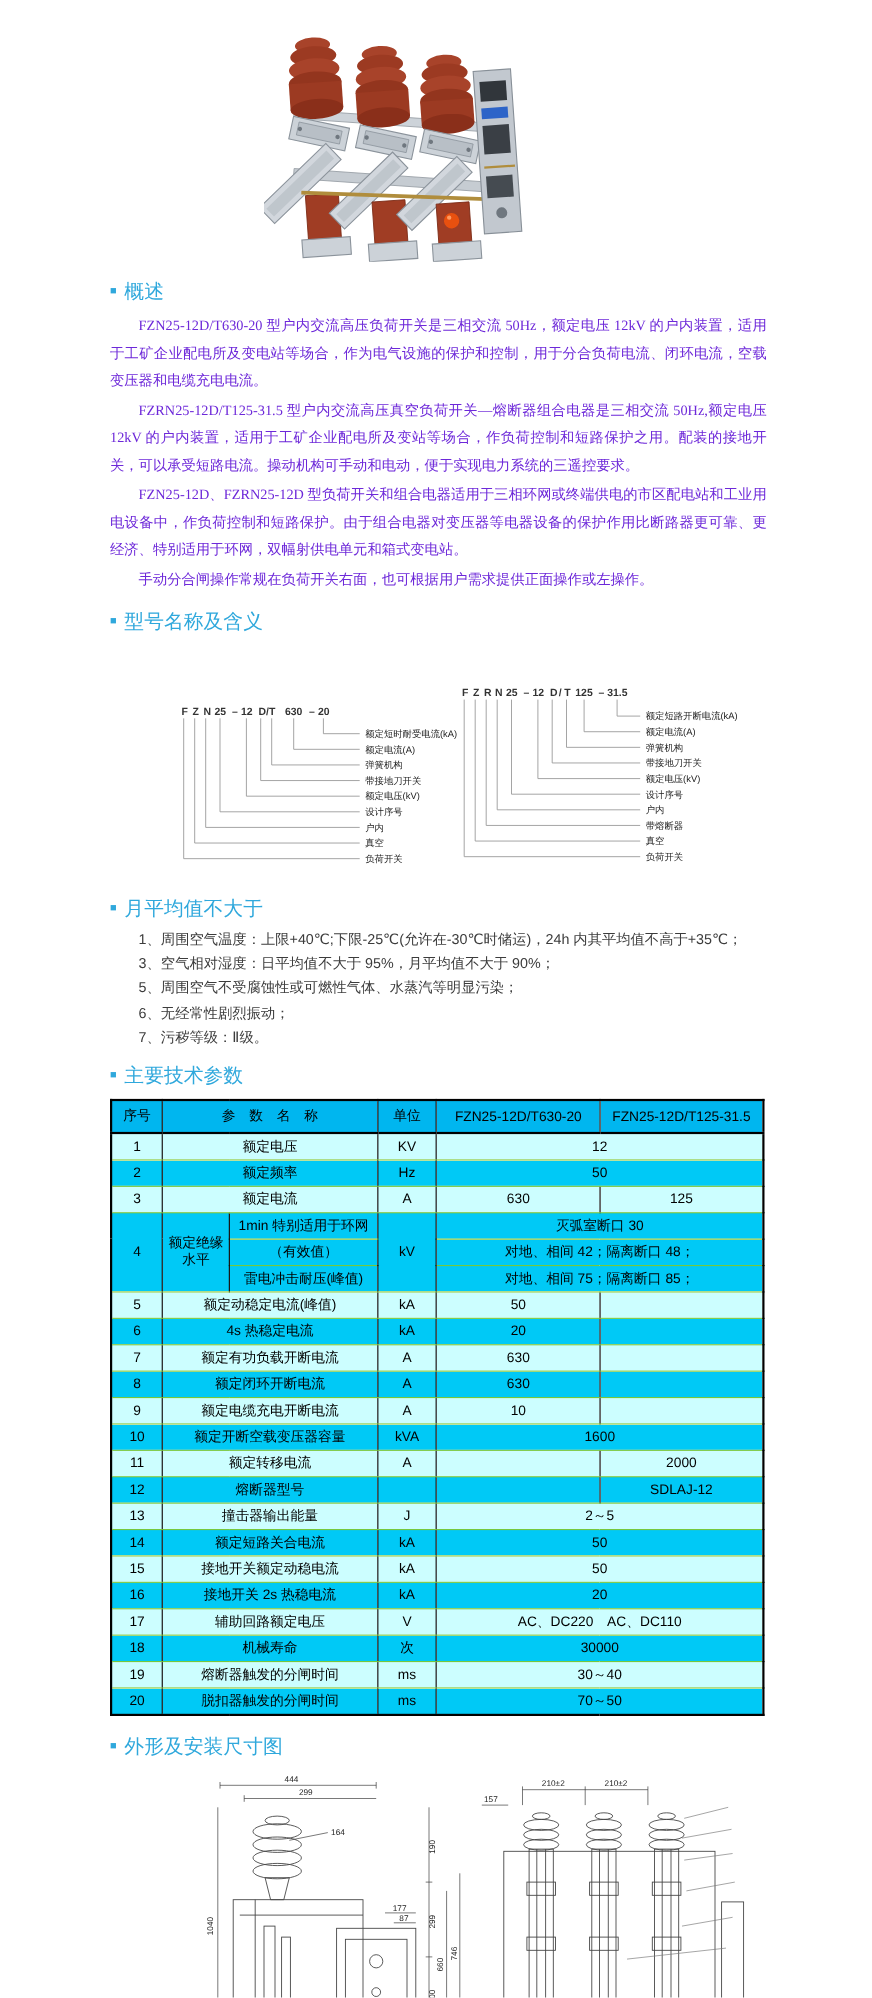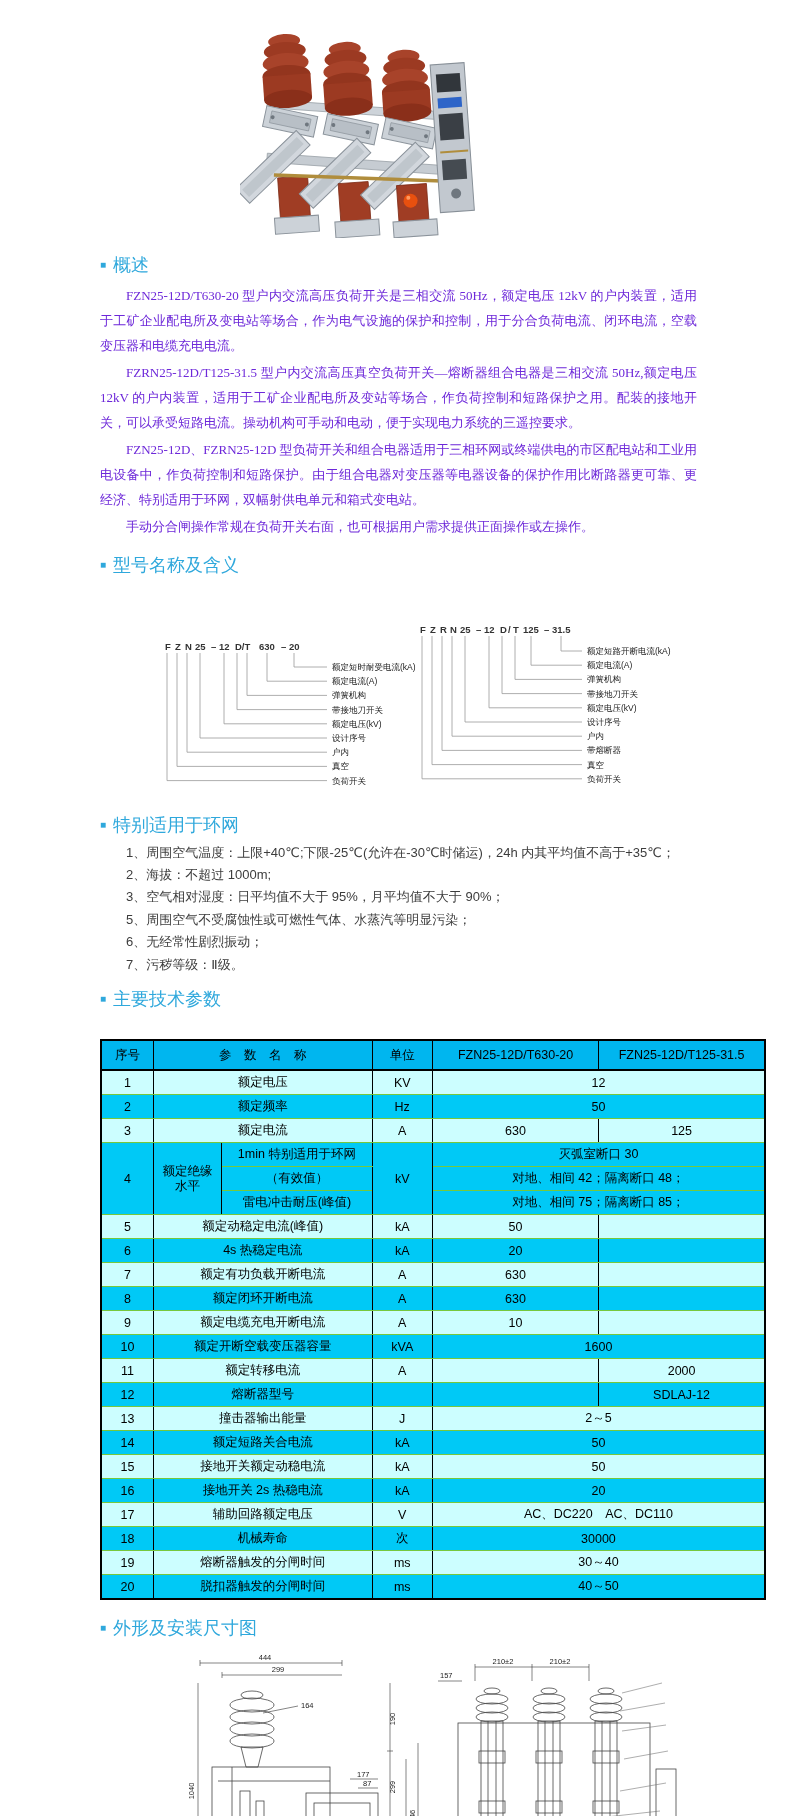--- a/index.html
+++ b/index.html
@@ -4,21 +4,21 @@
 <style>
   html,body{margin:0;padding:0;background:#fff;}
   body{width:793px;height:1816px;position:relative;font-family:"Liberation Sans","DejaVu Sans",sans-serif;color:#3a3a3a;overflow:hidden;}
   .content{margin-left:100px;width:597px;}
   .photo-wrap{padding-top:8px;margin-left:240px;width:240px;height:232px;}
   .sec{display:flex;align-items:center;color:#2FA8DC;font-size:18px;margin:13px 0 7px 0;font-weight:400;}
   .sq{display:inline-block;margin-right:7px;color:#2FA8DC;font-size:10px;line-height:1;}
   .sq::before{content:"\25A0";}
   p.para{margin:2px 0;text-indent:2em;font-size:13px;line-height:1.92;text-align:justify;color:#6d28d9;font-family:Liberation Serif, serif;}
   .env-item{font-size:13px;line-height:1.42;margin:4px 0 4px 26px;color:#3c3c3c;}
-  table.params{border-collapse:collapse;margin-top:28px;width:666px;table-layout:fixed;border:2px solid #000;}
+  table.params{border-collapse:collapse;margin-top:9px;width:595px;table-layout:fixed;border:2px solid #000;}
   table.params th, table.params td{border-left:1px solid #000;border-right:1px solid #000;border-top:1px solid #76C83C;border-bottom:1px solid #76C83C;font-size:12.5px;color:#000;text-align:center;padding:2px 4px;height:19px;overflow:hidden;}
   table.params thead th{background:#00B6EF;height:24px;border-bottom:2px solid #000;font-weight:400;}
   tr.pale td{background:#CCFEFF;}
   tr.bright td{background:#00C9F6;}
   td.nm{text-align:left;padding-left:10px;}
   td.nm-a{text-align:center;padding:2px 3px;line-height:1.2;}
   td.nm-sub{text-align:left;padding-left:8px;}
   .c-no{width:46px;}.c-name-a{width:60px;}.c-name-b{width:132px;}.c-unit{width:53px;}.c-m1{width:146px;}.c-m2{width:146px;}
   svg text{font-family:"Liberation Sans","DejaVu Sans",sans-serif;}
   .mcode{font-size:9.5px;font-weight:bold;fill:#333;}
@@ -191,24 +191,23 @@
       <text x="487" y="169.39999999999998" class="mlabel">带熔断器</text>
       <path d="M332,52 L332,180.6 L482,180.6" stroke="#999" stroke-width="0.8" fill="none"></path>
       <text x="487" y="183.6" class="mlabel">真空</text>
       <path d="M322,52 L322,194.8 L482,194.8" stroke="#999" stroke-width="0.8" fill="none"></path>
       <text x="487" y="197.8" class="mlabel">负荷开关</text>
     </svg>
 
   
   <div class="sec">
       <span class="sq"></span>
-      <span>特别适用于环网</span>
+      <span>月平均值不大于</span>
     </div>
   <div class="env-item">1、周围空气温度：上限+40℃;下限-25℃(允许在-30℃时储运)，24h 内其平均值不高于+35℃；</div>
-  <div class="env-item">2、海拔：不超过 1000m;</div>
   <div class="env-item">3、空气相对湿度：日平均值不大于 95%，月平均值不大于 90%；</div>
   <div class="env-item">5、周围空气不受腐蚀性或可燃性气体、水蒸汽等明显污染；</div>
   <div class="env-item">6、无经常性剧烈振动；</div>
   <div class="env-item">7、污秽等级：Ⅱ级。</div>
 
   
   <div class="sec">
       <span class="sq"></span>
       <span>主要技术参数</span>
     </div>
@@ -360,21 +359,21 @@
       <tr class="pale">
           <td>19</td>
           <td colspan="2" class="nm">熔断器触发的分闸时间</td>
           <td>ms</td>
           <td colspan="2">30～40</td>
         </tr>
       <tr class="bright">
           <td>20</td>
           <td colspan="2" class="nm">脱扣器触发的分闸时间</td>
           <td>ms</td>
-          <td colspan="2">40～50</td>
+          <td colspan="2">70～50</td>
         </tr>
     </tbody>
   </table>
 
   
   <div class="sec" style="margin-top:16px;">
       <span class="sq"></span>
       <span>外形及安装尺寸图</span>
     </div>
 

